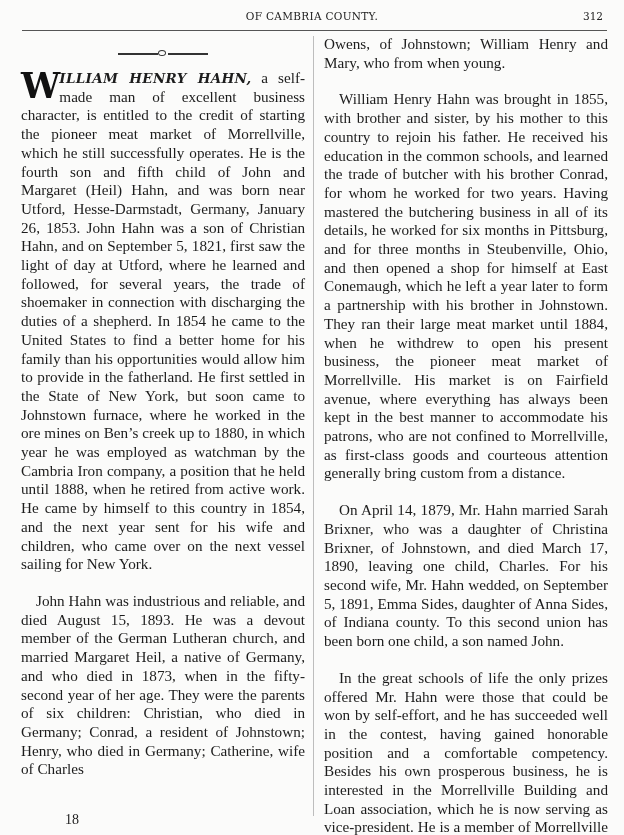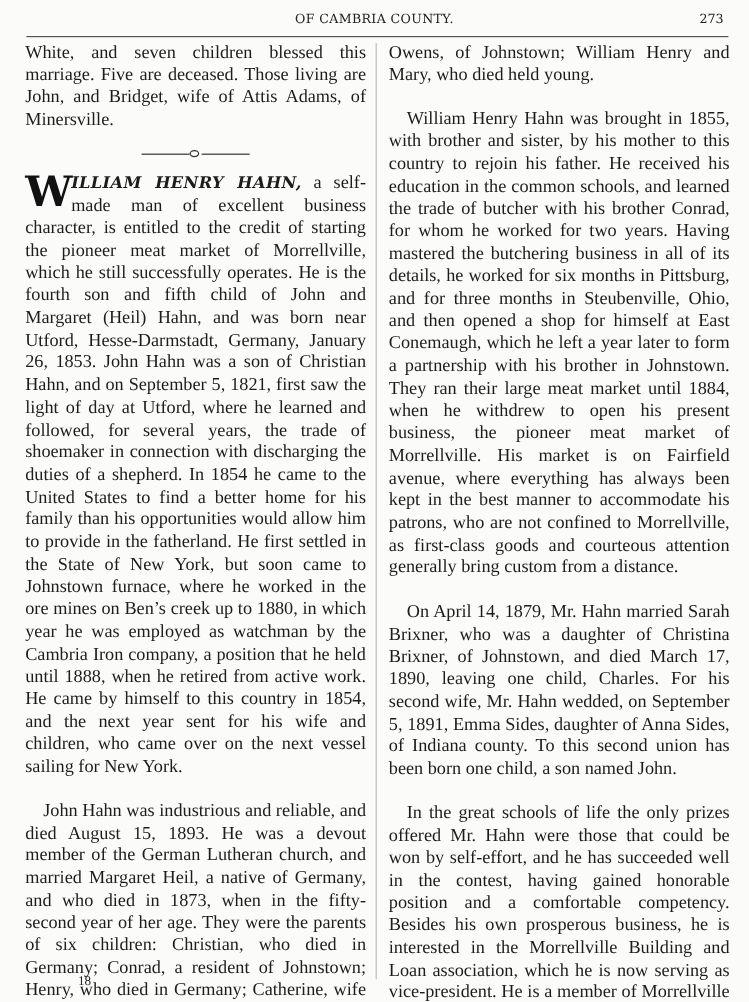--- a/index.html
+++ b/index.html
@@ -56,46 +56,45 @@
       float: left; font-family: "DejaVu Serif", serif; font-weight: bold;
       font-size: 35px; line-height: 30px; height: 30px; margin: 2px 1px 0 0;
       color: #111; letter-spacing: -2px;
     }
     .smallcaps-name {
       font-weight: bold; font-variant: small-caps; letter-spacing: 0.3px;
       font-family: "DejaVu Serif", serif; font-size: 13.5px; font-style: italic;
     }
     .signature {
       position: absolute; left: 65px; top: 812px;
-      font-size: 11px; color: #222;
+      font-size: 14px; color: #222;
     }
   </style>
 </head>
 <body>
 
 <div class="page">
   <div class="running-head">
     <div class="running-title">OF CAMBRIA COUNTY.</div>
-    <div class="page-number">273</div>
+    <div class="page-number">312</div>
   </div>
   <div class="head-rule"></div>
   <div class="col-divider"></div>
 
   <div class="column col-left">
-    <p>White, and seven children blessed this marriage. Five are deceased. Those living are John, and Bridget, wife of Attis Adams, of Minersville.</p>
     <div class="ornament">
       <span class="line l"></span>
       <span class="dot"></span>
       <span class="line r"></span>
     </div>
     <p><span class="dropcap">W</span><span class="smallcaps-name">ILLIAM HENRY HAHN,</span><span> a self-made man of excellent business character, is entitled to the credit of starting the pioneer meat market of Morrellville, which he still successfully operates. He is the fourth son and fifth child of John and Margaret (Heil) Hahn, and was born near Utford, Hesse-Darmstadt, Germany, January 26, 1853. John Hahn was a son of Christian Hahn, and on September 5, 1821, first saw the light of day at Utford, where he learned and followed, for several years, the trade of shoemaker in connection with discharging the duties of a shepherd. In 1854 he came to the United States to find a better home for his family than his opportunities would allow him to provide in the fatherland. He first settled in the State of New York, but soon came to Johnstown furnace, where he worked in the ore mines on Ben’s creek up to 1880, in which year he was employed as watchman by the Cambria Iron company, a position that he held until 1888, when he retired from active work. He came by himself to this country in 1854, and the next year sent for his wife and children, who came over on the next vessel sailing for New York.</span></p>
     <p class="indent">John Hahn was industrious and reliable, and died August 15, 1893. He was a devout member of the German Lutheran church, and married Margaret Heil, a native of Germany, and who died in 1873, when in the fifty-second year of her age. They were the parents of six children: Christian, who died in Germany; Conrad, a resident of Johnstown; Henry, who died in Germany; Catherine, wife of Charles</p>
   </div>
 
   <div class="column col-right">
-    <p>Owens, of Johnstown; William Henry and Mary, who died held young.</p>
+    <p>Owens, of Johnstown; William Henry and Mary, who from when young.</p>
     <p class="indent">William Henry Hahn was brought in 1855, with brother and sister, by his mother to this country to rejoin his father. He received his education in the common schools, and learned the trade of butcher with his brother Conrad, for whom he worked for two years. Having mastered the butchering business in all of its details, he worked for six months in Pittsburg, and for three months in Steubenville, Ohio, and then opened a shop for himself at East Conemaugh, which he left a year later to form a partnership with his brother in Johnstown. They ran their large meat market until 1884, when he withdrew to open his present business, the pioneer meat market of Morrellville. His market is on Fairfield avenue, where everything has always been kept in the best manner to accommodate his patrons, who are not confined to Morrellville, as first-class goods and courteous attention generally bring custom from a distance.</p>
     <p class="indent">On April 14, 1879, Mr. Hahn married Sarah Brixner, who was a daughter of Christina Brixner, of Johnstown, and died March 17, 1890, leaving one child, Charles. For his second wife, Mr. Hahn wedded, on September 5, 1891, Emma Sides, daughter of Anna Sides, of Indiana county. To this second union has been born one child, a son named John.</p>
     <p class="indent">In the great schools of life the only prizes offered Mr. Hahn were those that could be won by self-effort, and he has succeeded well in the contest, having gained honorable position and a comfortable competency. Besides his own prosperous business, he is interested in the Morrellville Building and Loan association, which he is now serving as vice-president. He is a member of Morrellville Council, No. 941, Royal Arcanum, in which</p>
   </div>
 
   <div class="signature">18</div>
 </div>
 
 </body></html>

